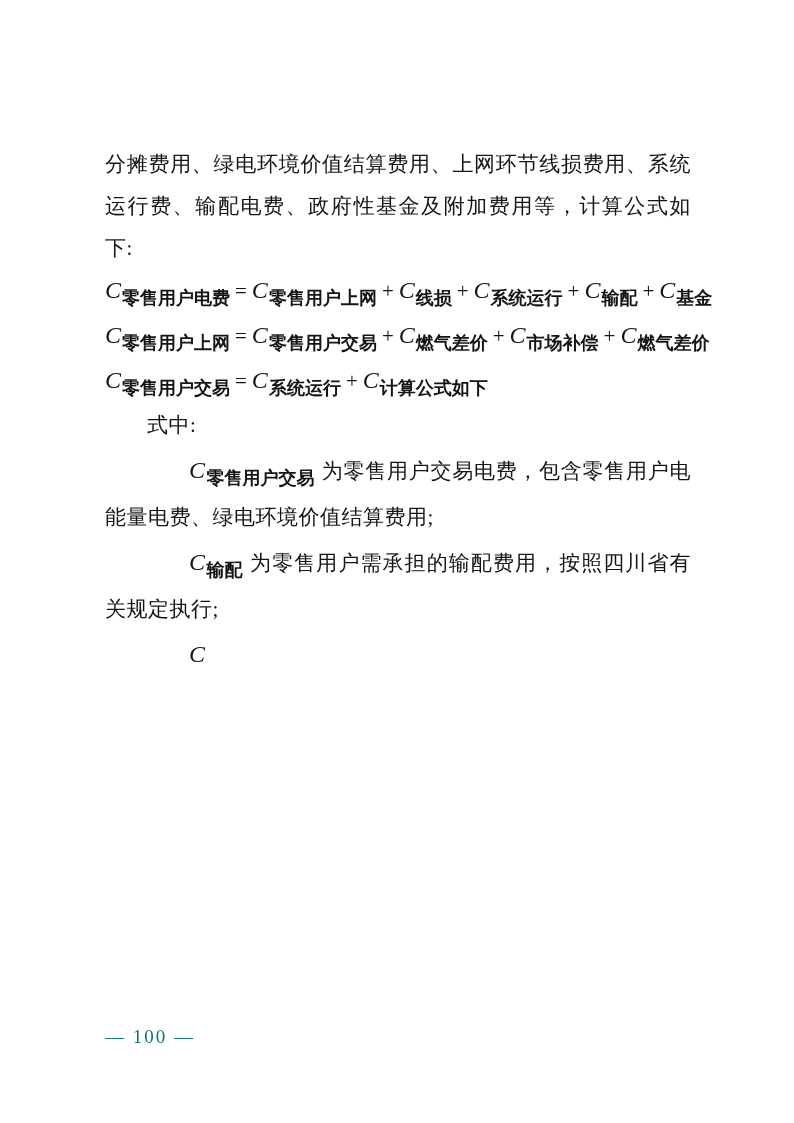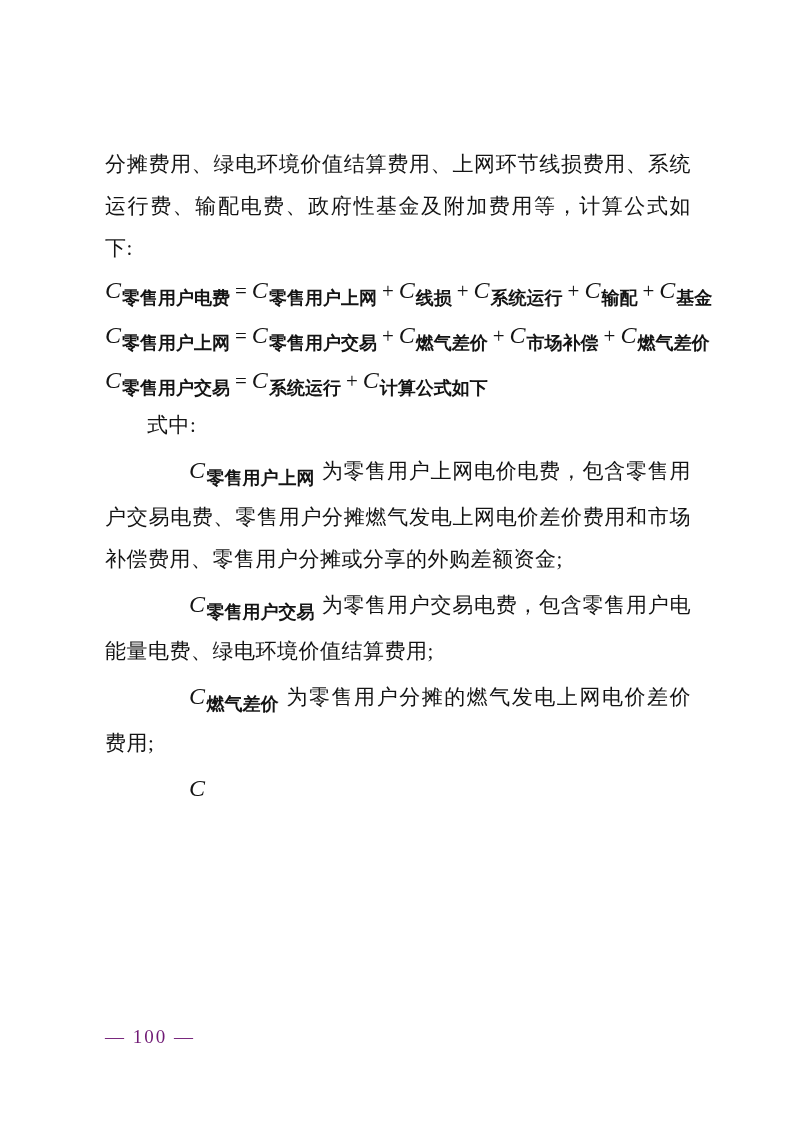--- a/index.html
+++ b/index.html
@@ -47,45 +47,44 @@
     font-weight: bold;
   }
   .fop { margin: 0 5px; font-size: 21px; }
   .def-var { margin-right: 7px; }
   .pagenum {
     position: absolute;
     left: 105px;
     top: 1026px;
     font-size: 19px;
     letter-spacing: 2px;
-    color: #701a75;
+    color: #0f766e;
   }
 </style>
 </head>
 <body>
 
 <div class="page">
   <div class="content">
 
     <p class="para">分摊费用、绿电环境价值结算费用、上网环节线损费用、系统运行费、输配电费、政府性基金及附加费用等，计算公式如下:</p>
 
     <div class="formula-line"><span class="fvar"><i>C</i><sub>零售用户电费</sub></span><span class="fop">=</span><span class="fvar"><i>C</i><sub>零售用户上网</sub></span><span class="fop">+</span><span class="fvar"><i>C</i><sub>线损</sub></span><span class="fop">+</span><span class="fvar"><i>C</i><sub>系统运行</sub></span><span class="fop">+</span><span class="fvar"><i>C</i><sub>输配</sub></span><span class="fop">+</span><span class="fvar"><i>C</i><sub>基金</sub></span></div>
     <div class="formula-line"><span class="fvar"><i>C</i><sub>零售用户上网</sub></span><span class="fop">=</span><span class="fvar"><i>C</i><sub>零售用户交易</sub></span><span class="fop">+</span><span class="fvar"><i>C</i><sub>燃气差价</sub></span><span class="fop">+</span><span class="fvar"><i>C</i><sub>市场补偿</sub></span><span class="fop">+</span><span class="fvar"><i>C</i><sub>燃气差价</sub></span></div>
     <div class="formula-line"><span class="fvar"><i>C</i><sub>零售用户交易</sub></span><span class="fop">=</span><span class="fvar"><i>C</i><sub>系统运行</sub></span><span class="fop">+</span><span class="fvar"><i>C</i><sub>计算公式如下</sub></span></div>
 
     <p class="para indent2">式中:</p>
 
-    <p class="para indent2"><span class="fvar def-var"><i>C</i><sub>零售用户上网</sub></span><span>为零售用户上网电价电费，包含零售用户交易电费、零售用户分摊燃气发电上网电价差价费用和市场补偿费用、零售用户分摊或分享的外购差额资金;</span></p>
 
     <p class="para indent2"><span class="fvar def-var"><i>C</i><sub>零售用户交易</sub></span><span>为零售用户交易电费，包含零售用户电能量电费、绿电环境价值结算费用;</span></p>
 
 
 
+    <p class="para indent2"><span class="fvar def-var"><i>C</i><sub>输配</sub></span><span>为零售用户需承担的输配费用，按照四川省有关规定执行;</span></p>
 
 
-    <p class="para indent2"><span class="fvar def-var"><i>C</i><sub>燃气差价</sub></span><span>为零售用户分摊的燃气发电上网电价差价费用;</span></p>
 
     <p class="para indent2"><span class="fvar def-var"><i>C</i></span></p>
 
   </div>
 
   <div class="pagenum">— 100 —</div>
 </div>
 
 </body></html>

